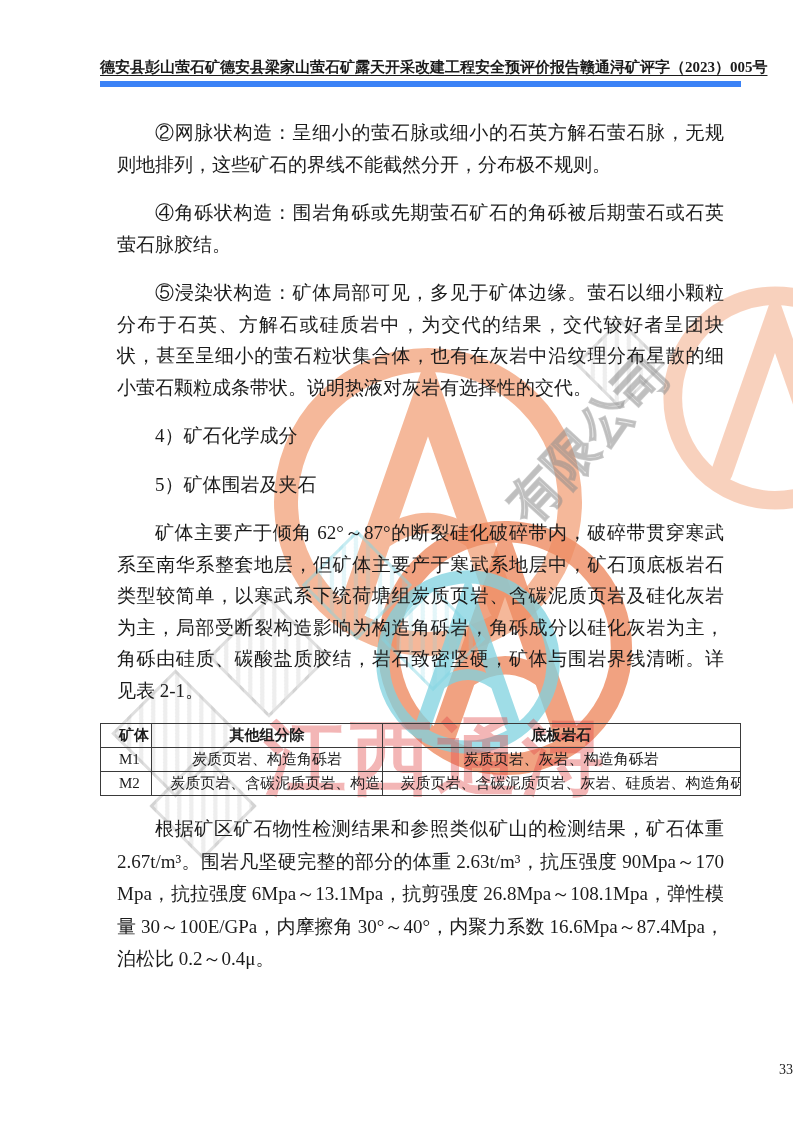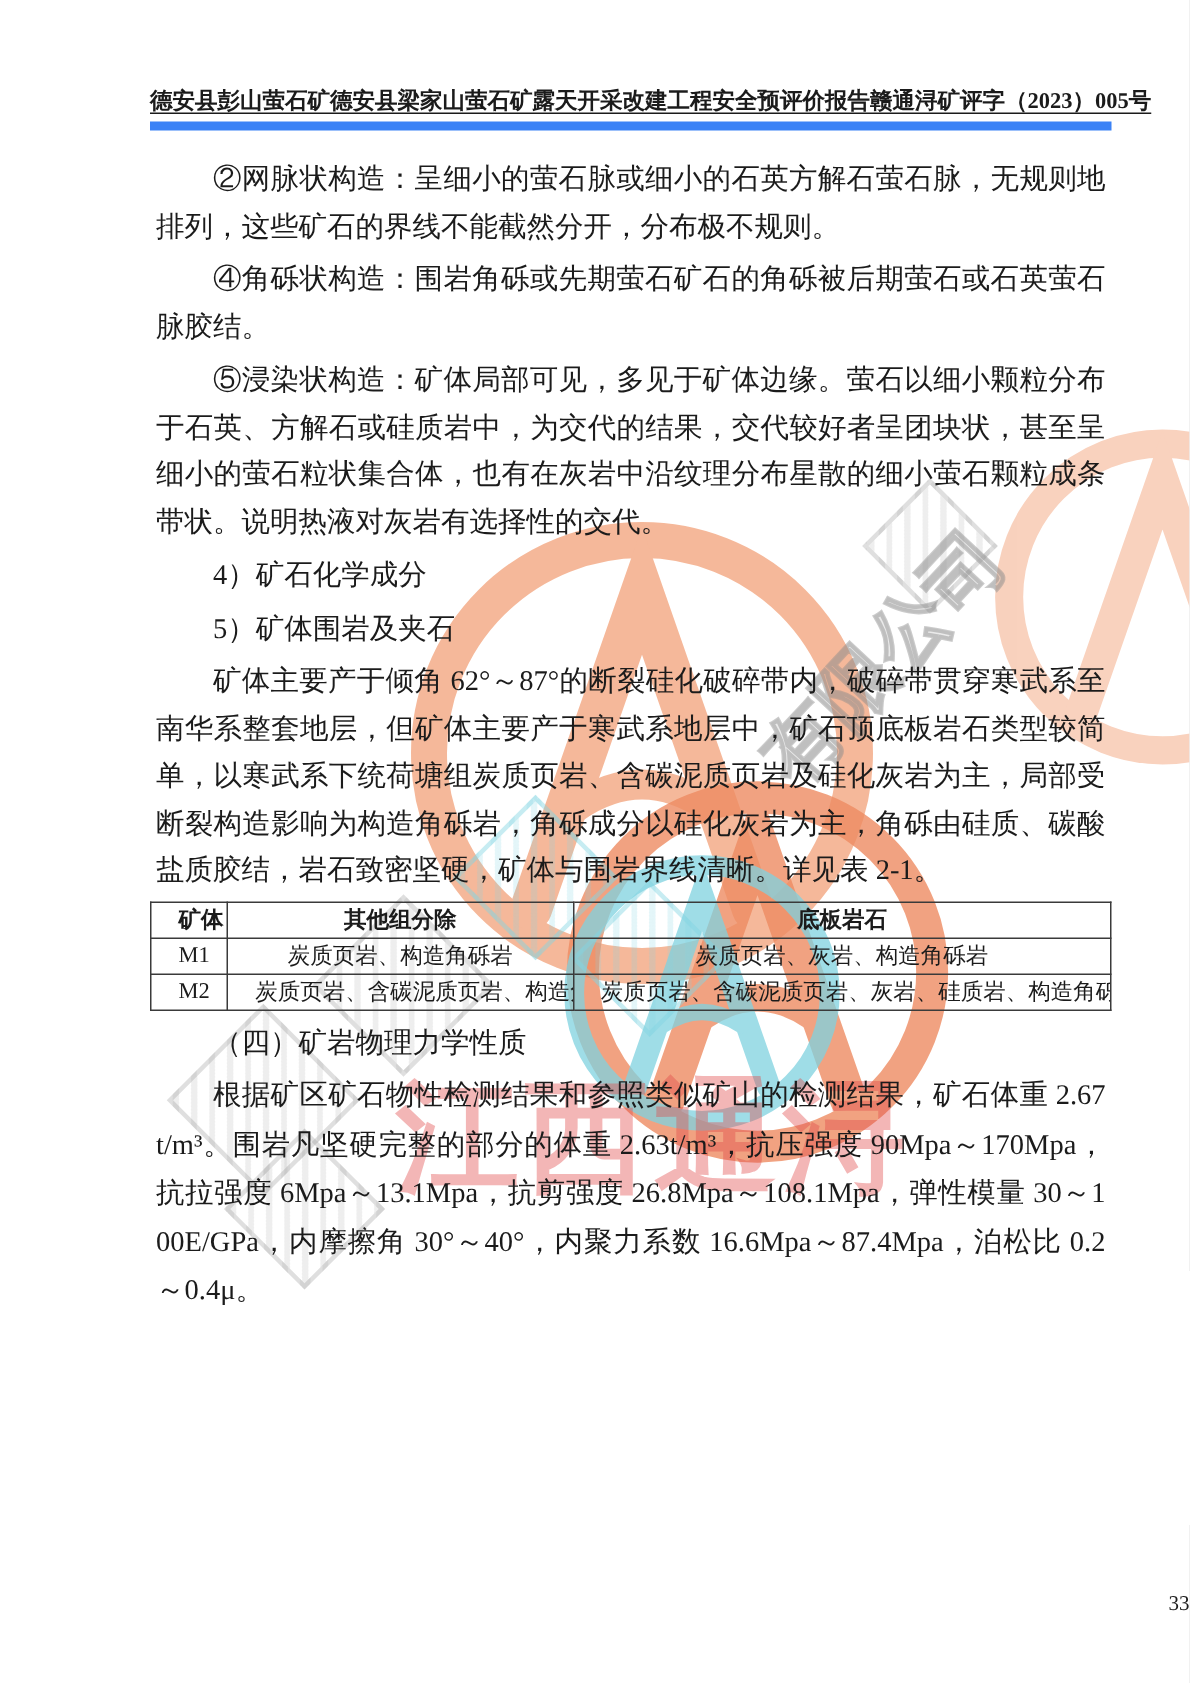--- a/index.html
+++ b/index.html
@@ -14,21 +14,21 @@
     position:absolute; left:100px; right:52px; top:58px;
     display:flex; justify-content:space-between; align-items:flex-end;
     border-bottom:6px solid #3b82f6; padding-bottom:4px;
     font-size:15px; font-weight:bold; z-index:2;
   }
   .header span { text-decoration:underline; text-underline-offset:3px; white-space:nowrap; }
 
   
   .content { position:absolute; left:100px; right:52px; top:100px; z-index:2; }
   p.body-p {
-    margin:4px; font-size:19px; line-height:31.5px;
+    margin:17px; font-size:19px; line-height:31.5px;
     text-align:justify; text-indent:2em; word-break:break-all;
   }
   p.section-p { margin-top:6px; }
 
   .caption { text-align:center; font-size:18px; margin:5px 0 3px; text-indent:0; }
 
   table.rock { width:100%; border-collapse:collapse; font-size:15px; text-align:center; table-layout:fixed; }
   table.rock th, table.rock td { border:1.5px solid #3a3a3a; padding:1px 18px; height:21px; overflow:hidden; white-space:nowrap; }
   table.rock th { font-weight:bold; }
   col.c1 { width:8%; } col.c2 { width:36%; } col.c3 { width:56%; }
@@ -134,21 +134,20 @@
           <td>炭质页岩、灰岩、构造角砾岩</td>
         </tr>
         <tr>
           <td>M2</td>
           <td>炭质页岩、含碳泥质页岩、构造角砾岩</td>
           <td>炭质页岩、含碳泥质页岩、灰岩、硅质岩、构造角砾岩</td>
         </tr>
       </tbody>
     </table>
 
-    <p class="body-p section-p">（四）矿岩物理力学性质</p>
     <p class="body-p" style="line-height:32.5px;">根据矿区矿石物性检测结果和参照类似矿山的检测结果，矿石体重 2.67t/m³。围岩凡坚硬完整的部分的体重 2.63t/m³，抗压强度 90Mpa～170Mpa，抗拉强度 6Mpa～13.1Mpa，抗剪强度 26.8Mpa～108.1Mpa，弹性模量 30～100E/GPa，内摩擦角 30°～40°，内聚力系数 16.6Mpa～87.4Mpa，泊松比 0.2～0.4μ。</p>
   </div>
 
   <div class="footer">
     <span>33</span>
   </div>
 
 </div>
 
 </body></html>

